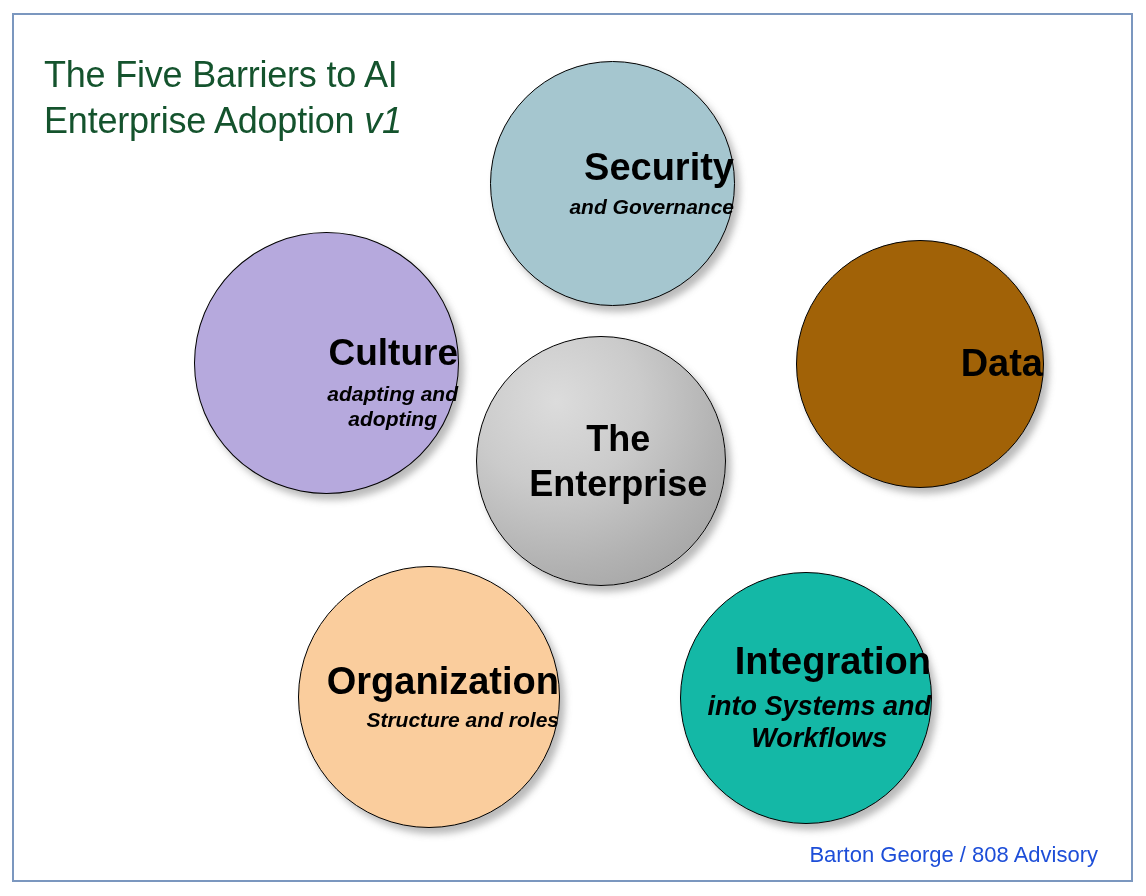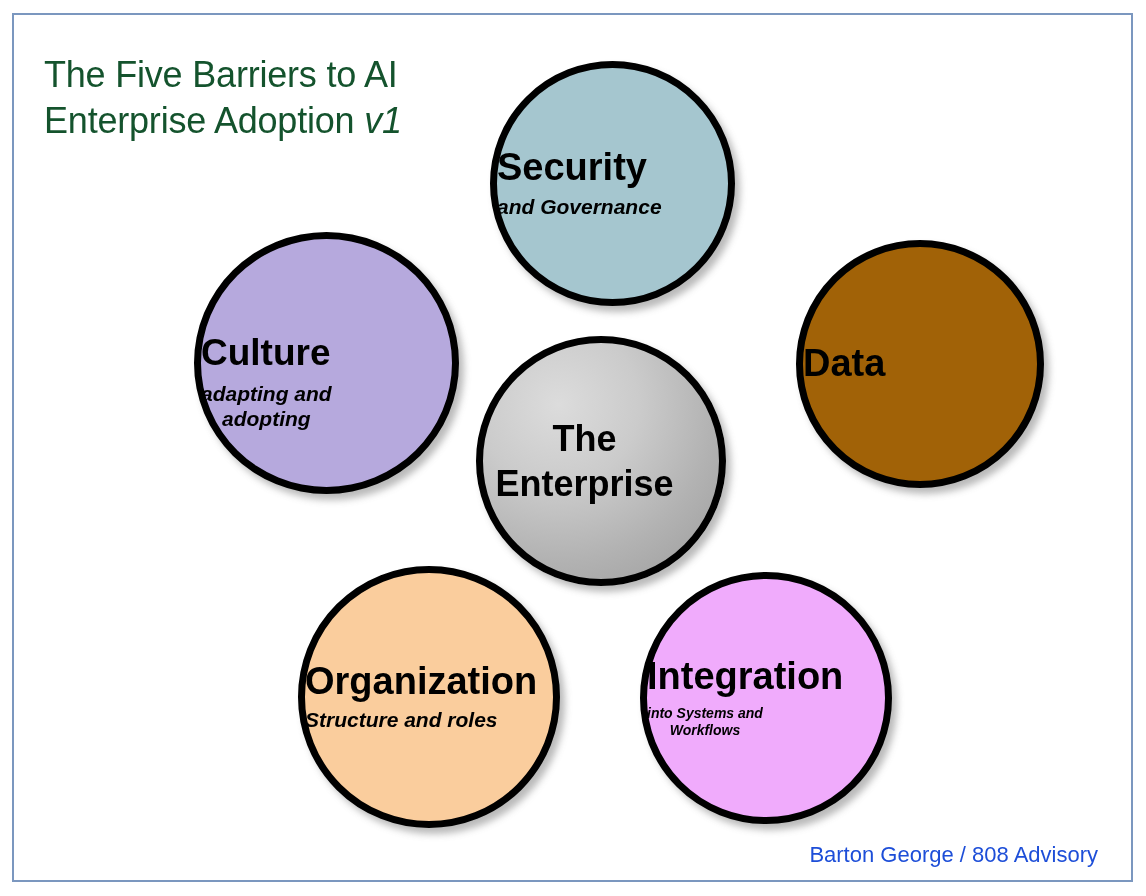--- a/index.html
+++ b/index.html
@@ -37,26 +37,26 @@
     line-height: 1.28;
     color: #14532d;
     letter-spacing: -0.2px;
   }
   #title .ver {
     font-style: italic;
   }
   .bubble {
     position: absolute;
     border-radius: 50%;
-    border: 7px solid #000000;
+    border: 1px solid #000000;
     box-sizing: border-box;
     box-shadow: 5px 6px 7px rgba(90, 90, 90, 0.42);
     display: flex;
     flex-direction: column;
-    align-items: flex-start;
+    align-items: flex-end;
     justify-content: center;
     text-align: center;
   }
   .bubble .head {
     font-family: "Liberation Sans", sans-serif;
     font-weight: bold;
     color: #000000;
     line-height: 1.05;
     white-space: nowrap;
   }
@@ -112,25 +112,25 @@
   
   #bubble-organization {
     left: 298px; top: 566px; width: 262px; height: 262px;
     background: #facd9d;
   }
   #bubble-organization .head { font-size: 38px; }
   #bubble-organization .sub  { font-size: 21px; margin-top: 6px; }
 
   
   #bubble-integration {
-    left: 640px; top: 572px; width: 252px; height: 252px;
-    background: #f0abfc;
+    left: 680px; top: 572px; width: 252px; height: 252px;
+    background: #14b8a6;
   }
   #bubble-integration .head { font-size: 38px; }
-  #bubble-integration .sub  { font-size: 14px; margin-top: 8px; line-height: 1.2; }
+  #bubble-integration .sub  { font-size: 27px; margin-top: 8px; line-height: 1.2; }
 
   #credit {
     position: absolute;
     right: 48px;
     top: 842px;
     font-family: "Liberation Sans", sans-serif;
     font-size: 22px;
     color: #1d4ed8;
     white-space: nowrap;
   }

